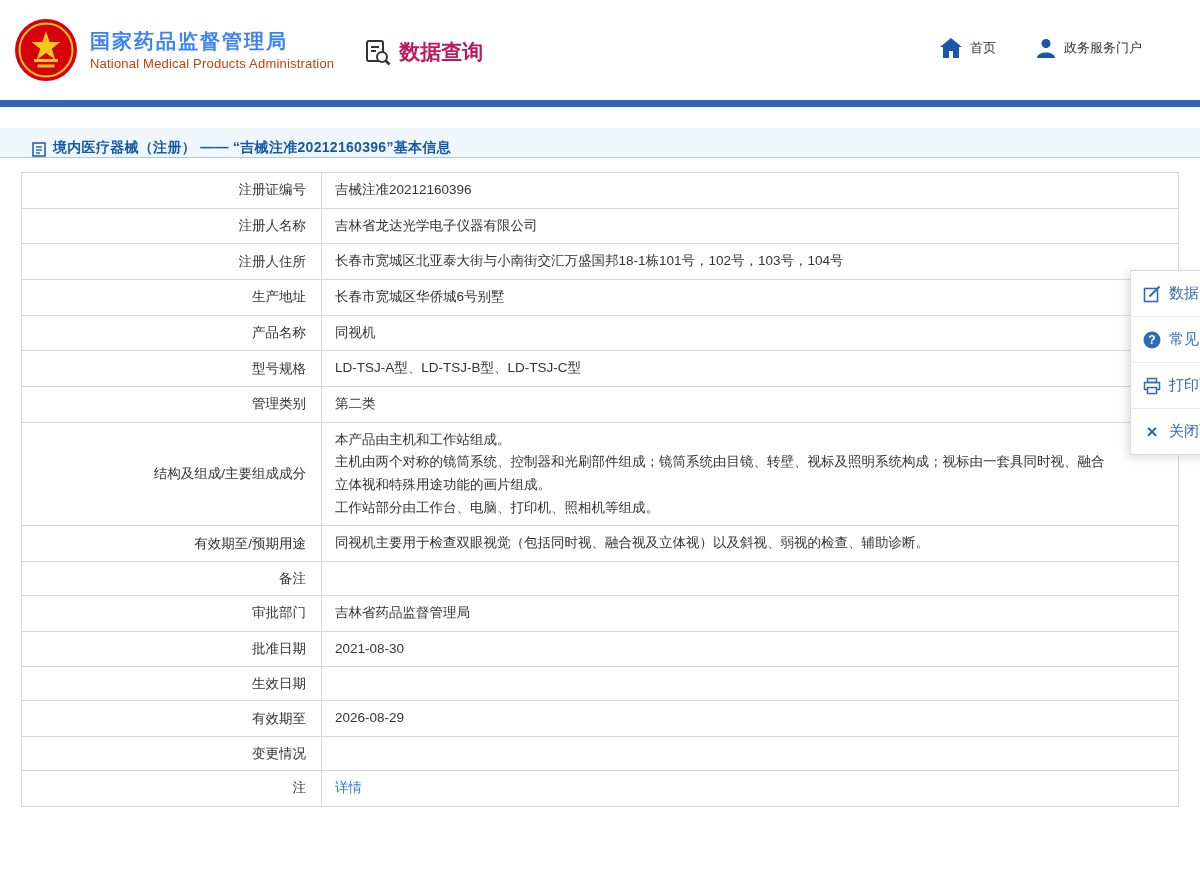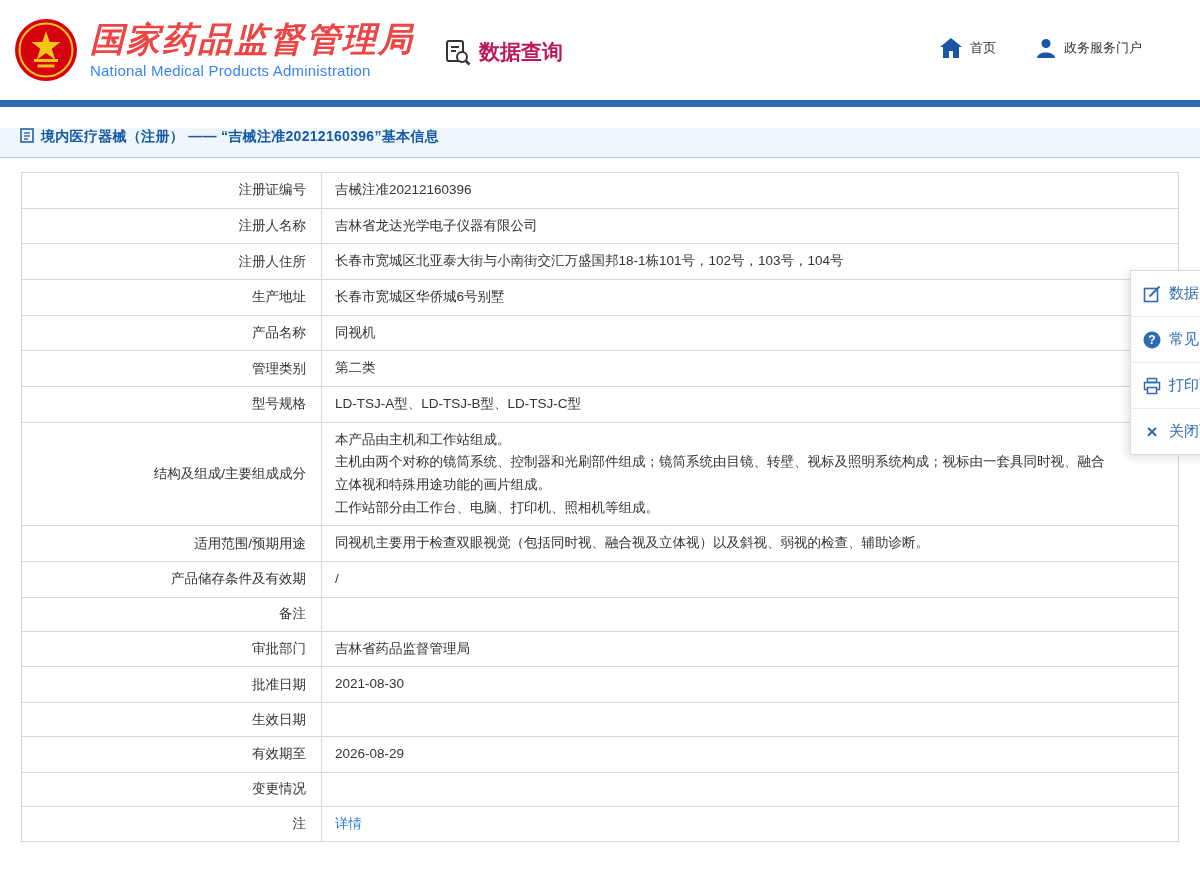--- a/index.html
+++ b/index.html
@@ -6,34 +6,34 @@
   html, body {
     width:1200px; height:886px; overflow:hidden; background:#fff;
     font-family:"Liberation Sans","DejaVu Sans",sans-serif;
     position:relative;
   }
   
   .header { height:100px; display:flex; align-items:center; padding:0 30px 0 14px; }
   .brand { display:flex; align-items:center; }
   .emblem { width:64px; height:64px; flex:none; }
   .brand-text { margin-left:12px; }
-  .org-cn { font-size:34px; font-weight:bold; color:#ef4444; letter-spacing:2px; line-height:1.1;font-style:italic; }
-  .org-en { font-size:15px; color:#3b82f6; margin-top:4px; letter-spacing:.2px; }
+  .org-cn { font-size:20px; font-weight:bold; color:#3b82f6; letter-spacing:2px; line-height:1.1; }
+  .org-en { font-size:13px; color:#c2410c; margin-top:4px; letter-spacing:.2px; }
   .section { display:flex; align-items:center; margin-left:30px; margin-top:4px; }
   .section-title { font-size:21px; font-weight:600; color:#be185d; margin-left:8px; }
   .spacer { flex:1; }
   .nav { display:flex; gap:40px; margin-right:28px; margin-top:-4px; }
   .nav-item { display:flex; flex-direction:row; align-items:center; gap:8px; cursor:pointer; }
   .nav-label { font-size:13px; color:#333; }
   
   .band { height:7px; background:#2e68b1; }
   
   .breadcrumb-bar {
     margin-top:21px; height:30px; background:#eff6fc;
-    border-bottom:1px solid #a9c9e8; display:flex; align-items:flex-start; padding-left:20px;
+    border-bottom:1px solid #a9c9e8; display:flex; align-items:flex-end; padding-left:32px;
   }
   .breadcrumb-title { color:#1659a7; font-size:14px; font-weight:bold; margin-left:7px; letter-spacing:.3px; }
   
   .table-wrap { margin:14px 21px 0; }
   table { width:100%; border-collapse:collapse; table-layout:fixed; }
   td { border:1px solid #d8d8d8; font-size:13.5px; color:#333; height:34px; padding:6px 13px; vertical-align:middle;margin-top:6px; }
   td.label-cell { width:300px; text-align:right; padding-right:15px; }
   td.value-cell { text-align:left; white-space:pre-line; line-height:1.68; }
   a.detail-link { color:#2a7cd5; text-decoration:none; cursor:pointer; }
   
@@ -127,41 +127,37 @@
         </tr>
         <tr>
           <td class="label-cell">生产地址</td>
           <td class="value-cell">长春市宽城区华侨城6号别墅</td>
         </tr>
         <tr>
           <td class="label-cell">产品名称</td>
           <td class="value-cell">同视机</td>
         </tr>
         <tr>
+          <td class="label-cell">型号规格</td>
+          <td class="value-cell">LD-TSJ-A型、LD-TSJ-B型、LD-TSJ-C型</td>
+        </tr>
+        <tr>
           <td class="label-cell">管理类别</td>
           <td class="value-cell">第二类</td>
-        </tr>
-        <tr>
-          <td class="label-cell">型号规格</td>
-          <td class="value-cell">LD-TSJ-A型、LD-TSJ-B型、LD-TSJ-C型</td>
         </tr>
         <tr>
           <td class="label-cell">结构及组成/主要组成成分</td>
           <td class="value-cell">本产品由主机和工作站组成。
 主机由两个对称的镜筒系统、控制器和光刷部件组成；镜筒系统由目镜、转壁、视标及照明系统构成；视标由一套具同时视、融合
 立体视和特殊用途功能的画片组成。
 工作站部分由工作台、电脑、打印机、照相机等组成。</td>
         </tr>
         <tr>
-          <td class="label-cell">适用范围/预期用途</td>
+          <td class="label-cell">有效期至/预期用途</td>
           <td class="value-cell">同视机主要用于检查双眼视觉（包括同时视、融合视及立体视）以及斜视、弱视的检查、辅助诊断。</td>
-        </tr>
-        <tr>
-          <td class="label-cell">产品储存条件及有效期</td>
-          <td class="value-cell">/</td>
         </tr>
         <tr>
           <td class="label-cell">备注</td>
           <td class="value-cell"></td>
         </tr>
         <tr>
           <td class="label-cell">审批部门</td>
           <td class="value-cell">吉林省药品监督管理局</td>
         </tr>
         <tr>

